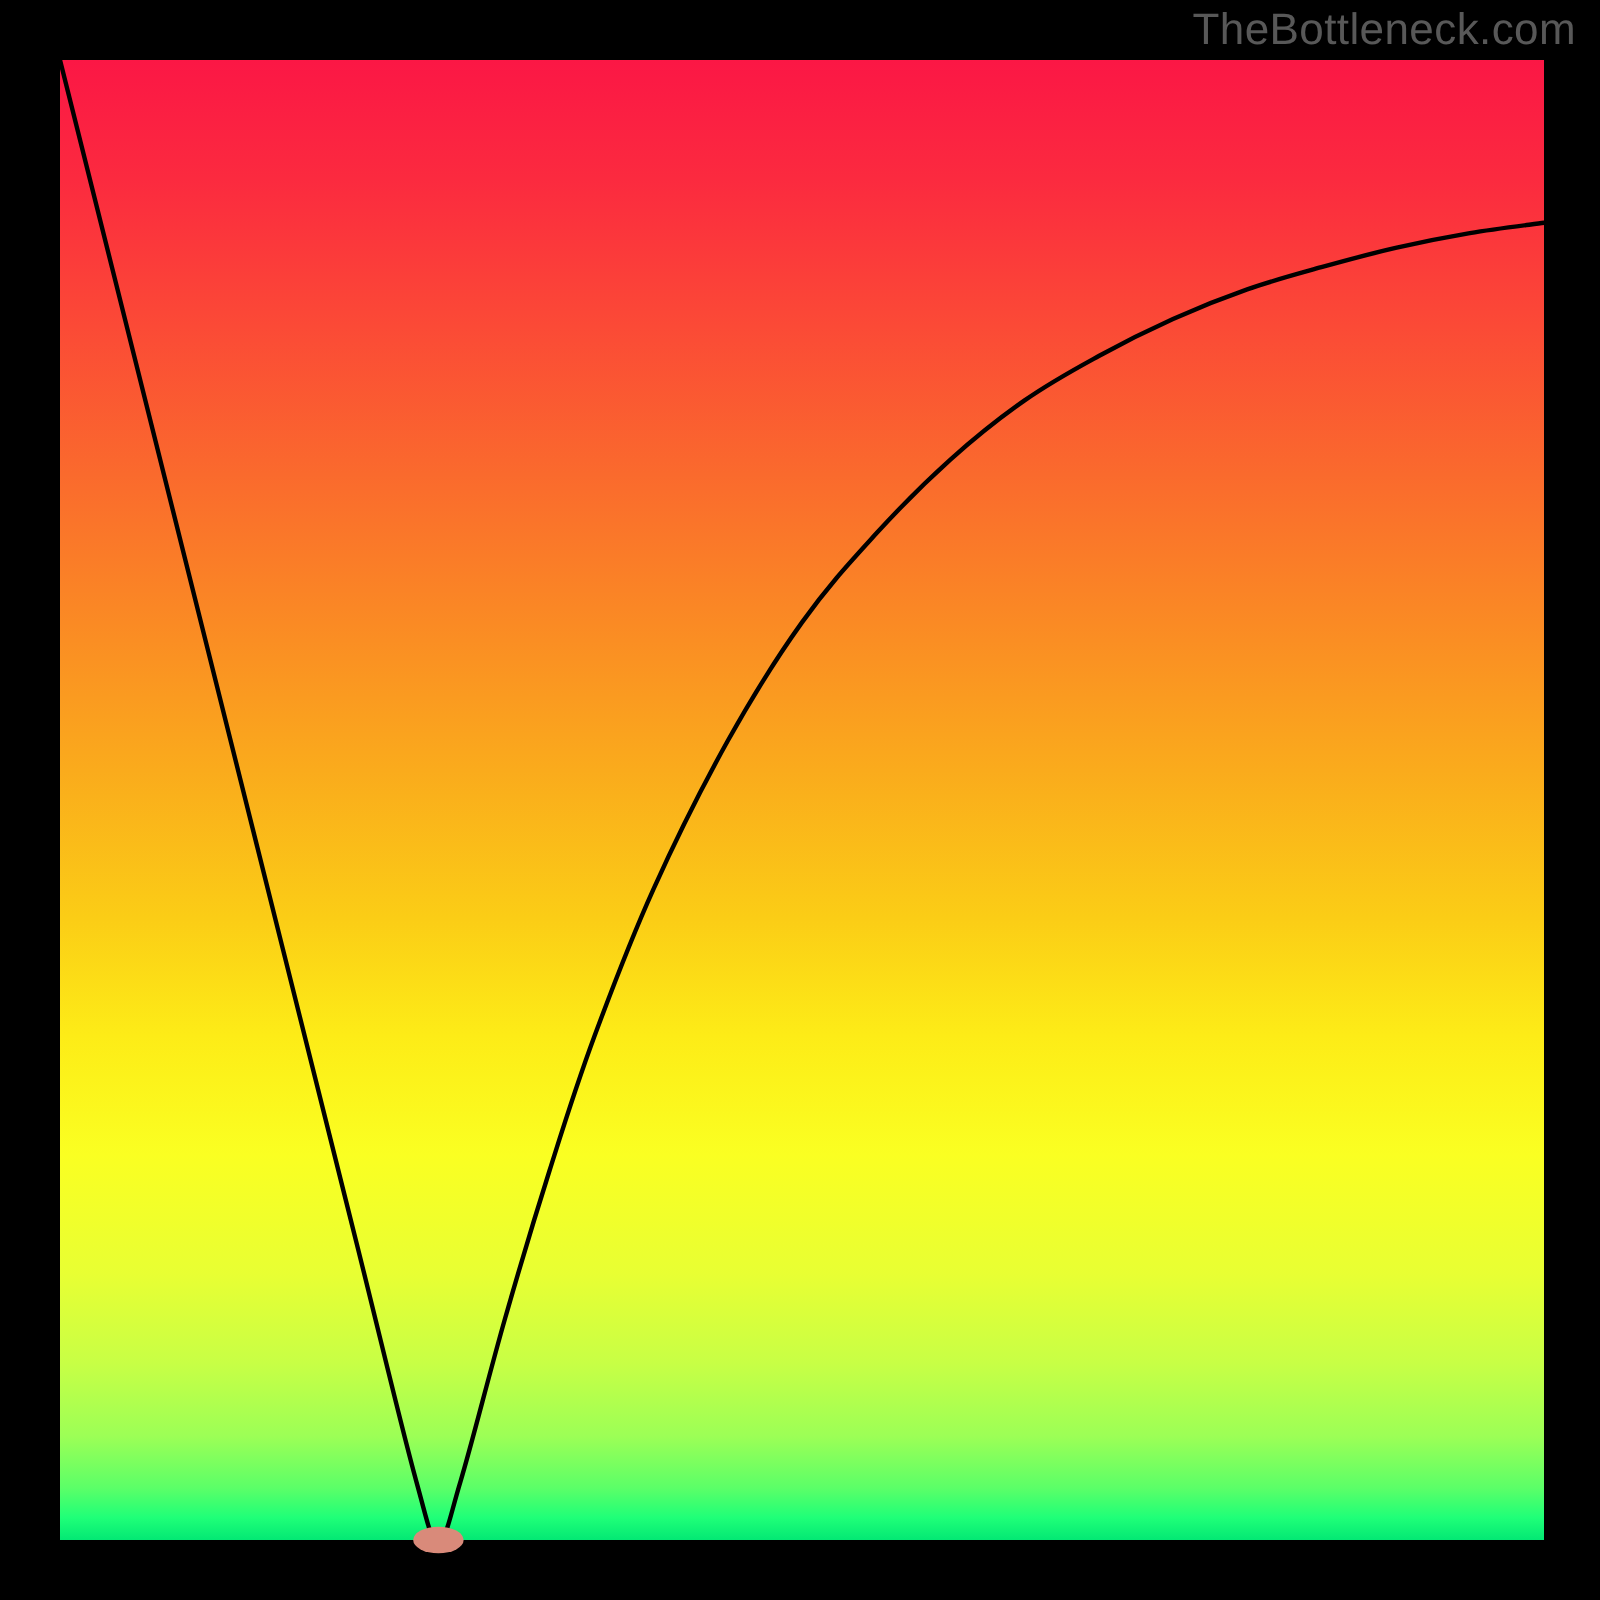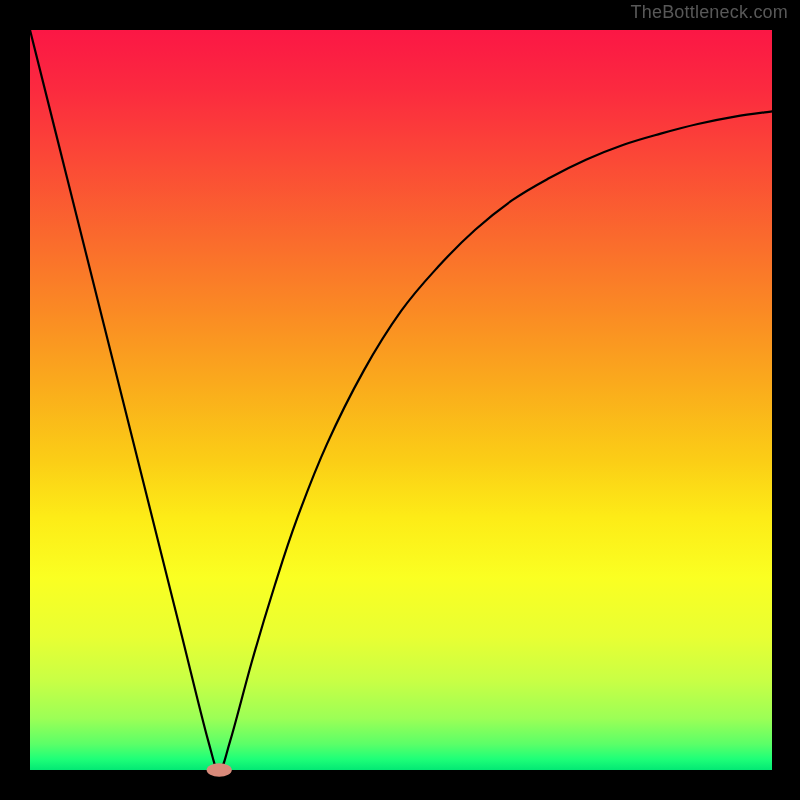--- a/index.html
+++ b/index.html
@@ -14,21 +14,21 @@
     position: relative;
     width: 800px;
     height: 800px;
     background: #000;
   }
   .watermark {
     position: absolute;
     top: 2px;
     right: 12px;
     font-family: Arial, Helvetica, sans-serif;
-    font-size: 18px;
+    font-size: 22px;
     color: #585858;
     font-weight: 500;
     letter-spacing: 0.2px;
   }
   svg {
     display: block;
   }
 </style>
 </head>
 <body>

